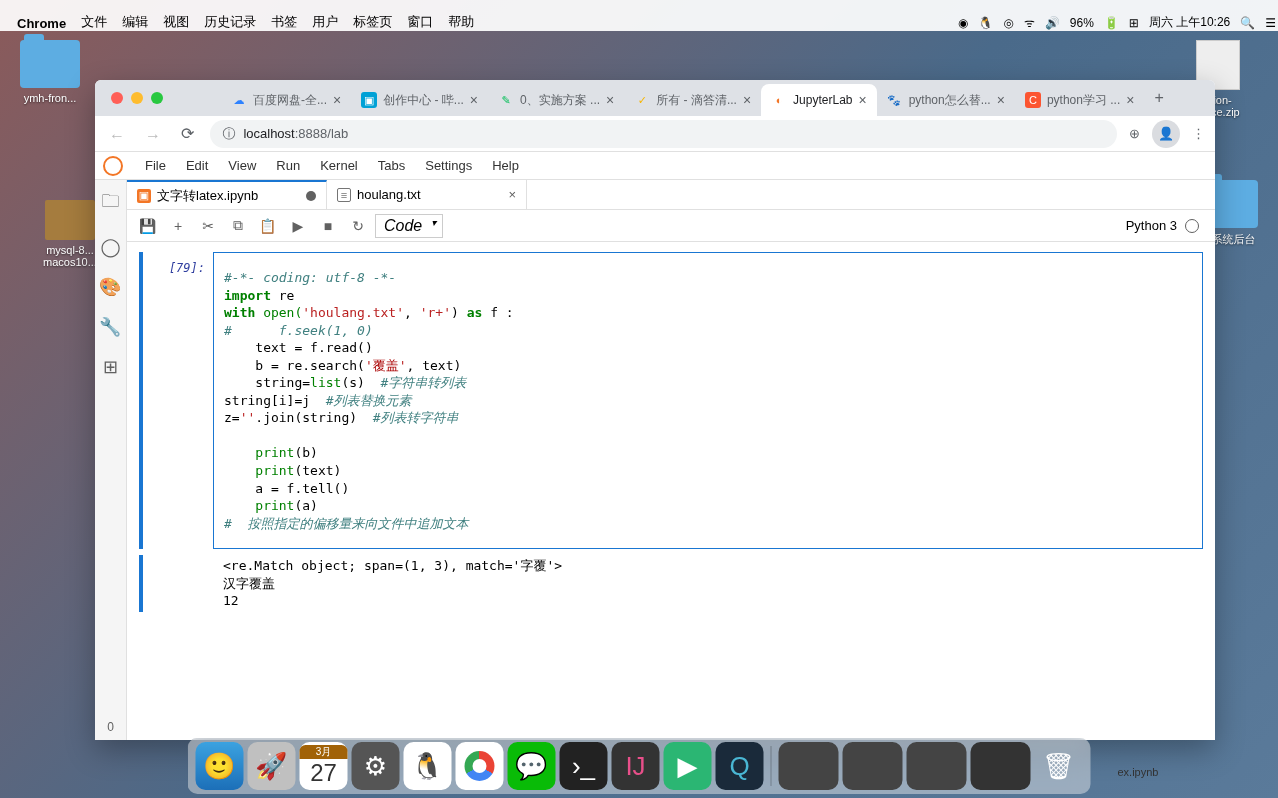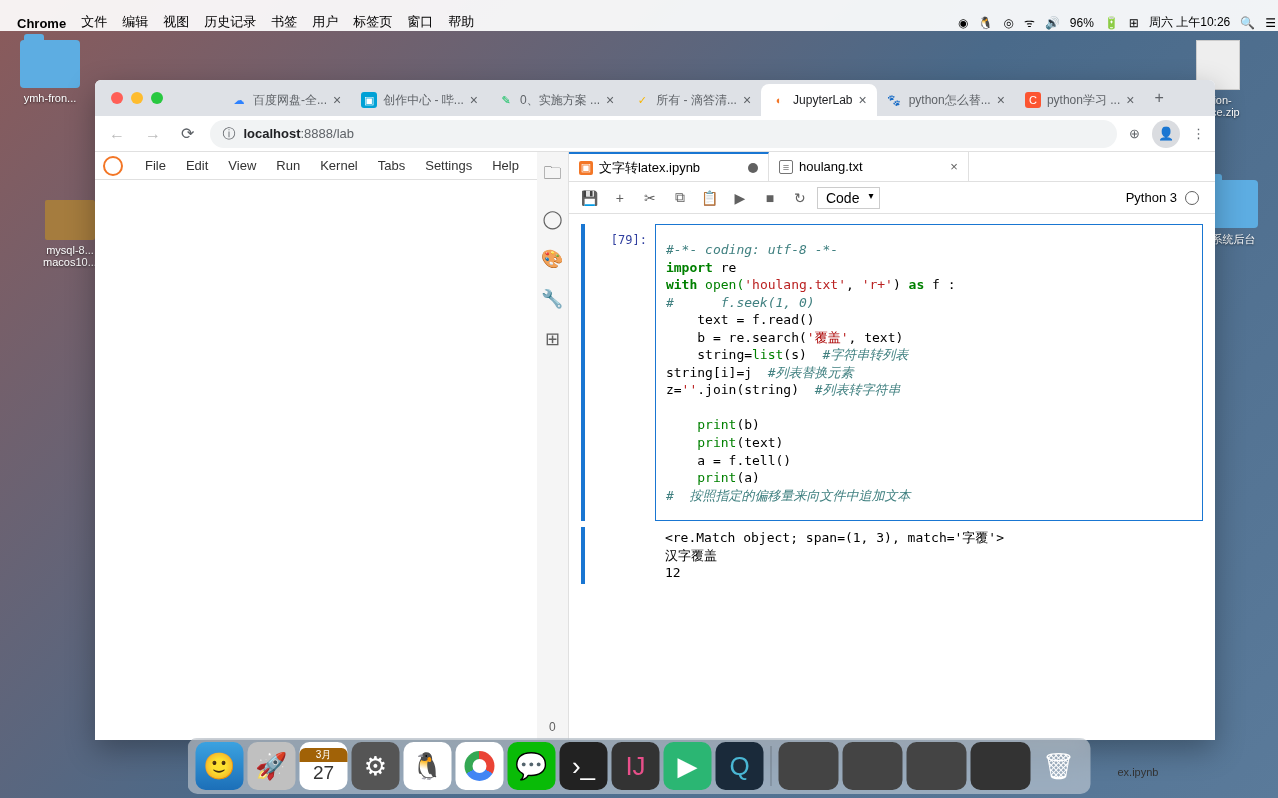--- a/index.html
+++ b/index.html
@@ -32,27 +32,27 @@
 .chrome-tab.active { background: #fff; color: #202124; }
 .chrome-tab .tab-close { margin-left: auto; font-size: 14px; color: #5f6368; }
 .chrome-tab .tab-favicon { width: 16px; height: 16px; border-radius: 3px; flex-shrink: 0; display: flex; align-items: center; justify-content: center; font-size: 11px; }
 .new-tab { padding: 0 10px; align-self: center; font-size: 16px; color: #5f6368; }
 
 .chrome-addr { height: 36px; background: #fff; border-bottom: 1px solid #e0e0e0; display: flex; align-items: center; padding: 0 10px; gap: 12px; }
 .chrome-addr .nav-btn { color: #5f6368; font-size: 16px; padding: 4px; }
 .chrome-addr .nav-btn.disabled { color: #bbb; }
 .url-bar { flex: 1; height: 28px; background: #f1f3f4; border-radius: 14px; display: flex; align-items: center; padding: 0 12px; gap: 8px; font-size: 13px; color: #202124; }
 .url-bar .secure { color: #5f6368; }
-.url-bar .domain { color: #202124; font-weight: bold; }
+.url-bar .domain { color: #202124; }
 .url-bar .path { color: #5f6368; }
 .addr-right { display: flex; gap: 12px; align-items: center; }
 .avatar-circle { width: 28px; height: 28px; background: #dadce0; border-radius: 50%; display: flex; align-items: center; justify-content: center; color: #5f6368; }
 
 
-.jupyter { flex: 1; display: flex; flex-direction: row; background: #fff; overflow: hidden; }
+.jupyter { flex: 1; display: flex; flex-direction: column; background: #fff; overflow: hidden; }
 .jupyter-menubar { height: 28px; border-bottom: 1px solid #e0e0e0; display: flex; align-items: center; padding: 0 8px; gap: 0; }
 .jupyter-logo { width: 20px; height: 20px; border: 2px solid #f37626; border-radius: 50%; margin-right: 12px; position: relative; }
 .jupyter-menubar .jmenu { padding: 4px 10px; font-size: 13px; color: #333; }
 
 .jupyter-body { flex: 1; display: flex; overflow: hidden; }
 .jupyter-sidebar { width: 32px; background: #f5f5f5; border-right: 1px solid #e0e0e0; display: flex; flex-direction: column; align-items: center; padding-top: 8px; gap: 18px; color: #616161; position: relative; }
 .jupyter-sidebar .side-icon { font-size: 18px; }
 .jupyter-sidebar .side-bottom { position: absolute; bottom: 6px; font-size: 12px; color: #616161; }
 
 .jupyter-main { flex: 1; display: flex; flex-direction: column; overflow: hidden; }
@@ -60,28 +60,28 @@
 .file-tab { padding: 0 10px; display: flex; align-items: center; gap: 6px; font-size: 13px; border-right: 1px solid #e0e0e0; min-width: 200px; position: relative; }
 .file-tab.active { border-top: 2px solid #1976d2; }
 .file-tab .file-icon { width: 14px; height: 14px; display: inline-flex; align-items: center; justify-content: center; font-size: 11px; }
 .nb-icon { background: #f37626; color: #fff; border-radius: 2px; font-size: 9px; }
 .txt-icon { border: 1px solid #757575; color: #757575; border-radius: 2px; }
 .file-tab .dirty { width: 10px; height: 10px; background: #616161; border-radius: 50%; margin-left: auto; }
 .file-tab .file-close { margin-left: auto; color: #616161; }
 
 .jupyter-toolbar { height: 32px; border-bottom: 1px solid #e0e0e0; display: flex; align-items: center; padding: 0 8px; gap: 4px; }
 .tb-btn { width: 26px; height: 26px; display: flex; align-items: center; justify-content: center; color: #616161; font-size: 14px; }
-.cell-type { border: 1px solid #ccc; padding: 2px 20px 2px 8px; font-size: 14px; position: relative; }
+.cell-type { border: 1px solid #ccc; padding: 2px 20px 2px 8px; font-size: 16px; position: relative; font-style: italic; }
 .cell-type::after { content: '▾'; position: absolute; right: 6px; font-size: 10px; }
 .kernel-status { margin-left: auto; display: flex; align-items: center; gap: 8px; padding-right: 8px; }
 .kernel-idle { width: 14px; height: 14px; border: 1.5px solid #616161; border-radius: 50%; }
 
 .notebook { flex: 1; overflow: auto; padding: 10px 12px; font-family: "SF Mono", Menlo, Consolas, monospace; font-size: 13px; line-height: 1.35; }
 .cell { display: flex; margin-bottom: 6px; }
-.cell .prompt { width: 70px; text-align: right; color: #303f9f; padding: 8px 8px 0 0; font-size: 12px; flex-shrink: 0; }
+.cell .prompt { width: 70px; text-align: right; color: #303f9f; padding: 8px 8px 0 0; font-size: 12px; flex-shrink: 0; font-style: italic; }
 .cell-border { border-left: 4px solid transparent; }
 .cell.selected .cell-border { border-left-color: #1976d2; }
 .cell .code-area { flex: 1; border: 1px solid #cfd8dc; background: #fff; padding: 16px 10px; white-space: pre; overflow: auto; }
 .cell.selected .code-area { border-color: #1976d2; }
 .output-area { flex: 1; padding: 2px 10px; white-space: pre; }
 
 
 .c-comment { color: #408080; font-style: italic; }
 .c-keyword { color: #008000; font-weight: bold; }
 .c-string { color: #ba2121; }
@@ -289,21 +289,21 @@
       </div>
     </div>
   </div>
 </div>
 
 <div class="dock">
   <div class="dock-item" style="background:linear-gradient(#3ba2e0,#1c6fb8)">🙂</div>
   <div class="dock-item" style="background:#c0c0c0">🚀</div>
   <div class="dock-item" style="background:#fff;color:#e03030;flex-direction:column;font-size:10px">
       <div style="background:#a16207;color:#fff;width:100%;text-align:center;border-radius:6px 6px 0 0">3月</div>
-      <div style="font-size:19px;color:#333">27</div>
+      <div style="font-size:24px;color:#333">27</div>
     </div>
   <div class="dock-item" style="background:#555">⚙</div>
   <div class="dock-item" style="background:#fff;color:#000">🐧</div>
   <div class="dock-item" style="background:#fff">
       <div style="width:30px;height:30px;border-radius:50%;background:conic-gradient(#ea4335 0 120deg,#4285f4 120deg 240deg,#34a853 240deg 360deg);position:relative">
         <div style="position:absolute;inset:8px;background:#fff;border-radius:50%"></div>
       </div>
     </div>
   <div class="dock-item" style="background:#09bb07">💬</div>
   <div class="dock-item" style="background:#222">›_</div>

